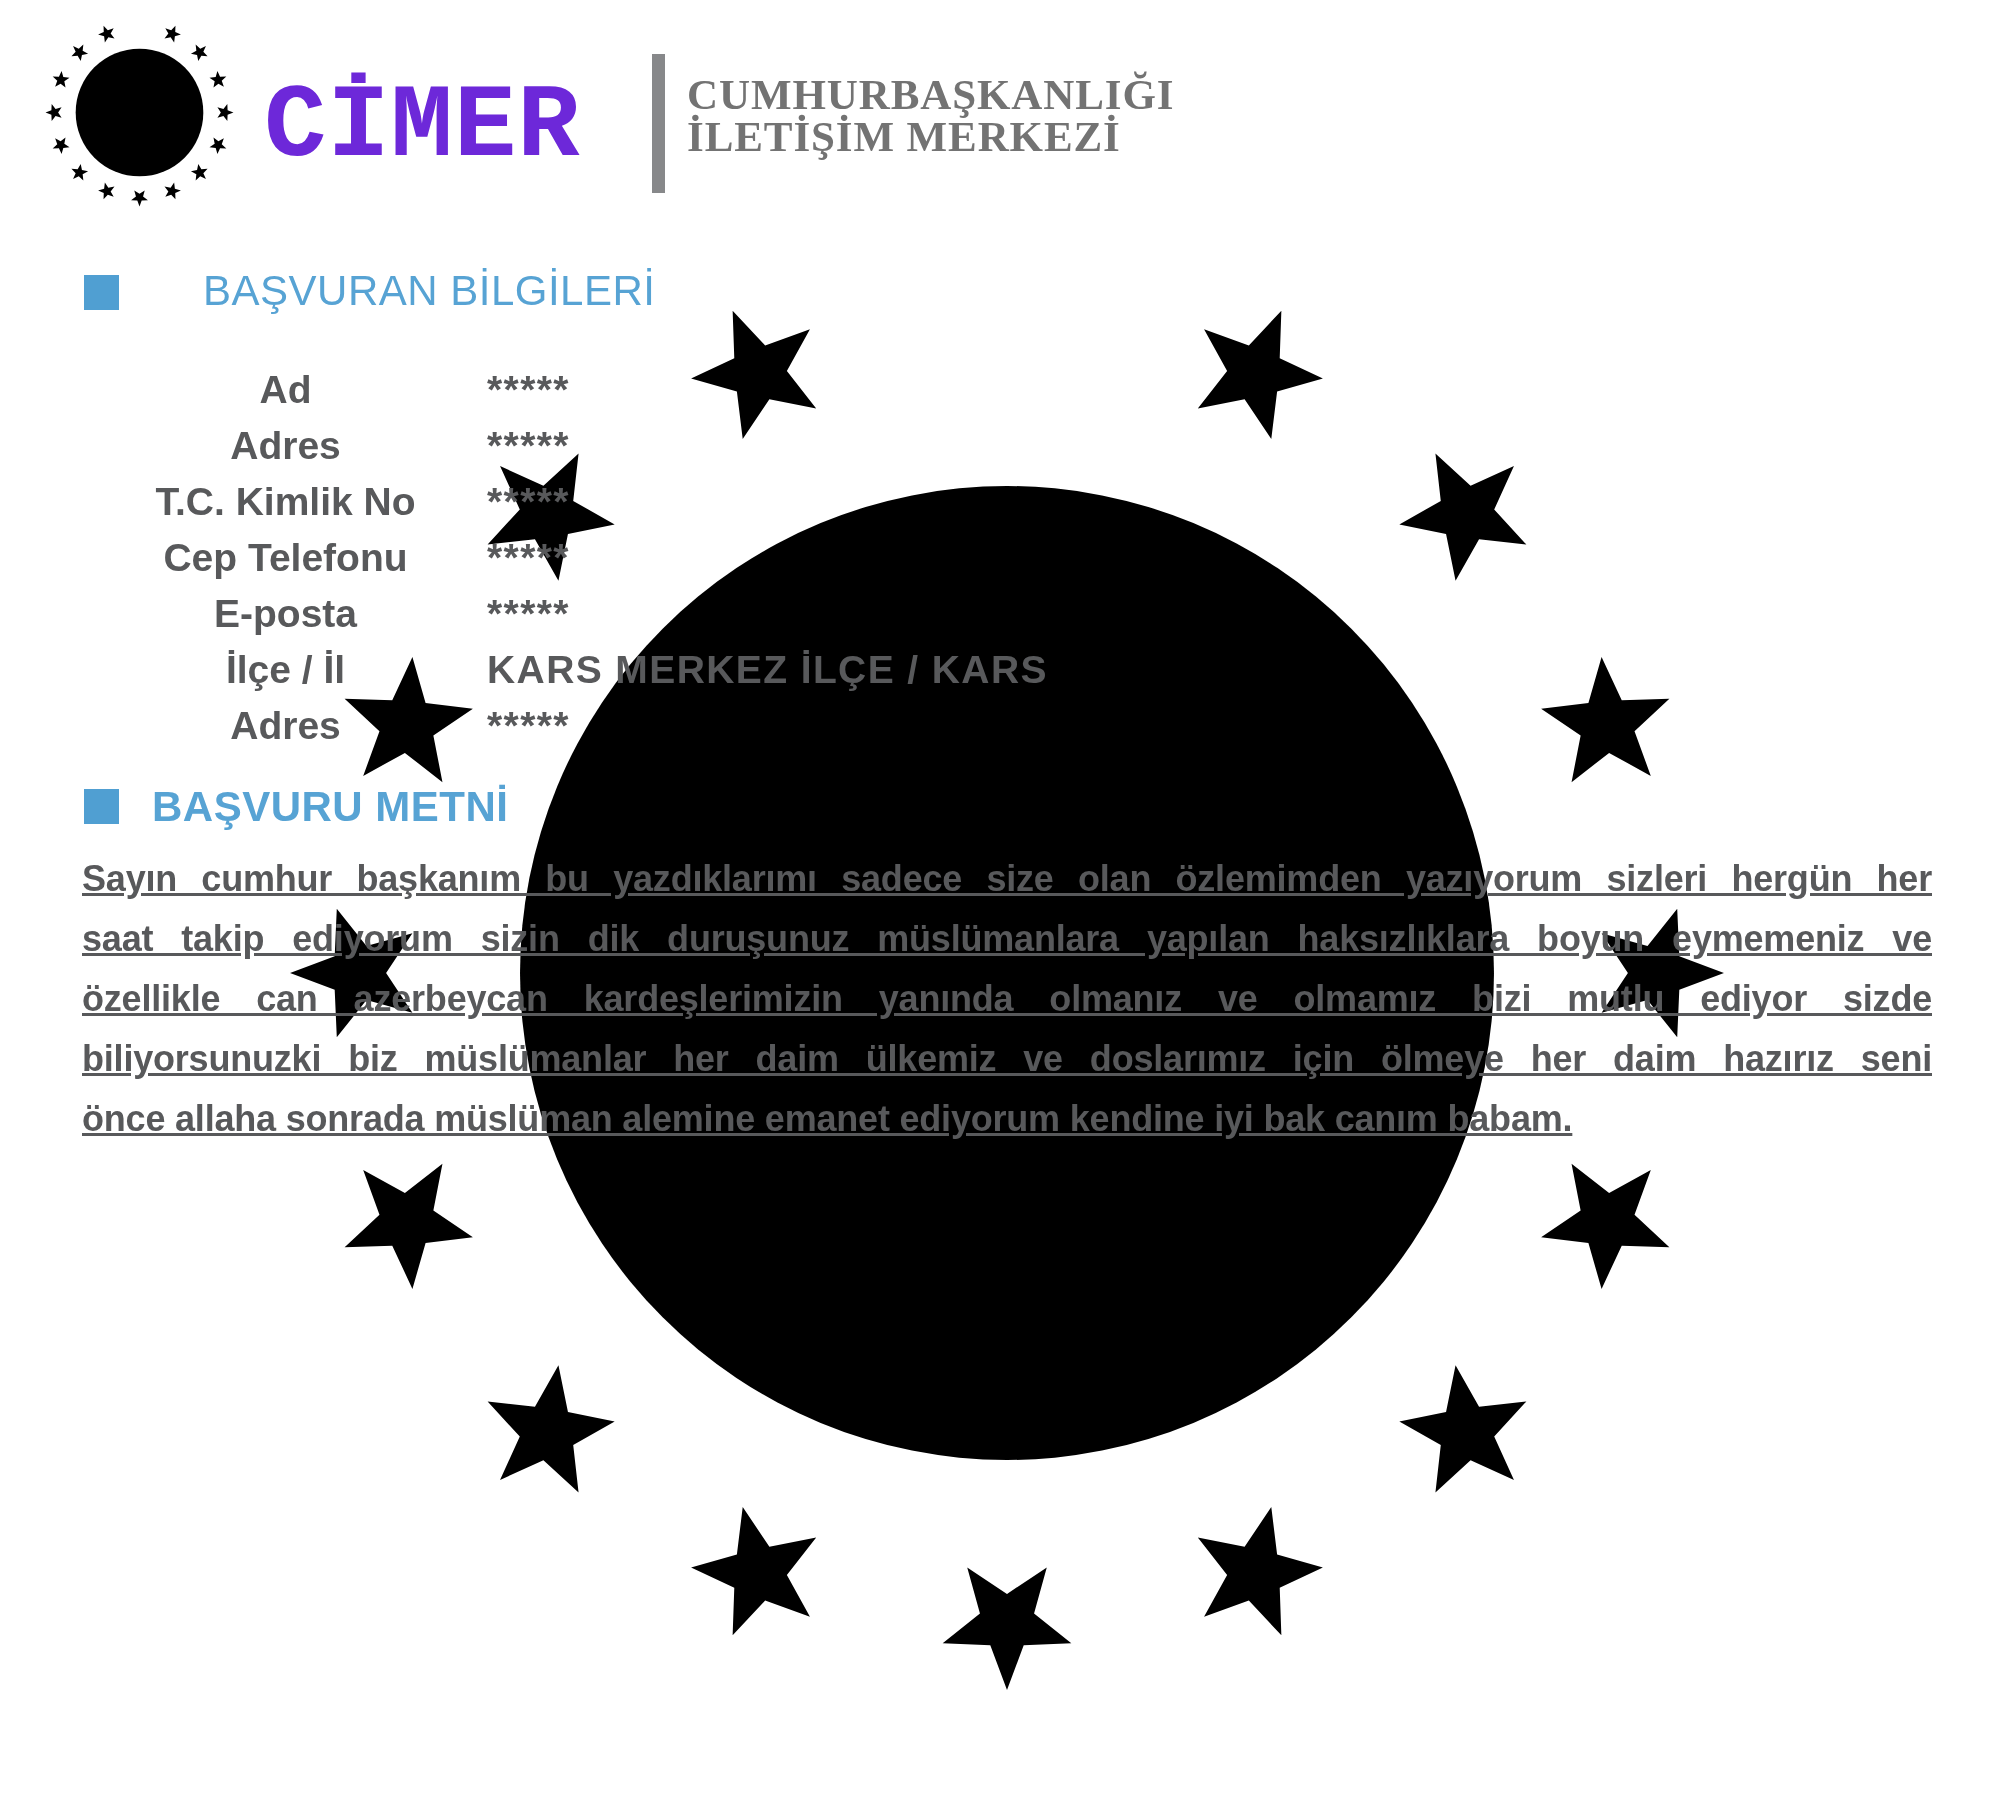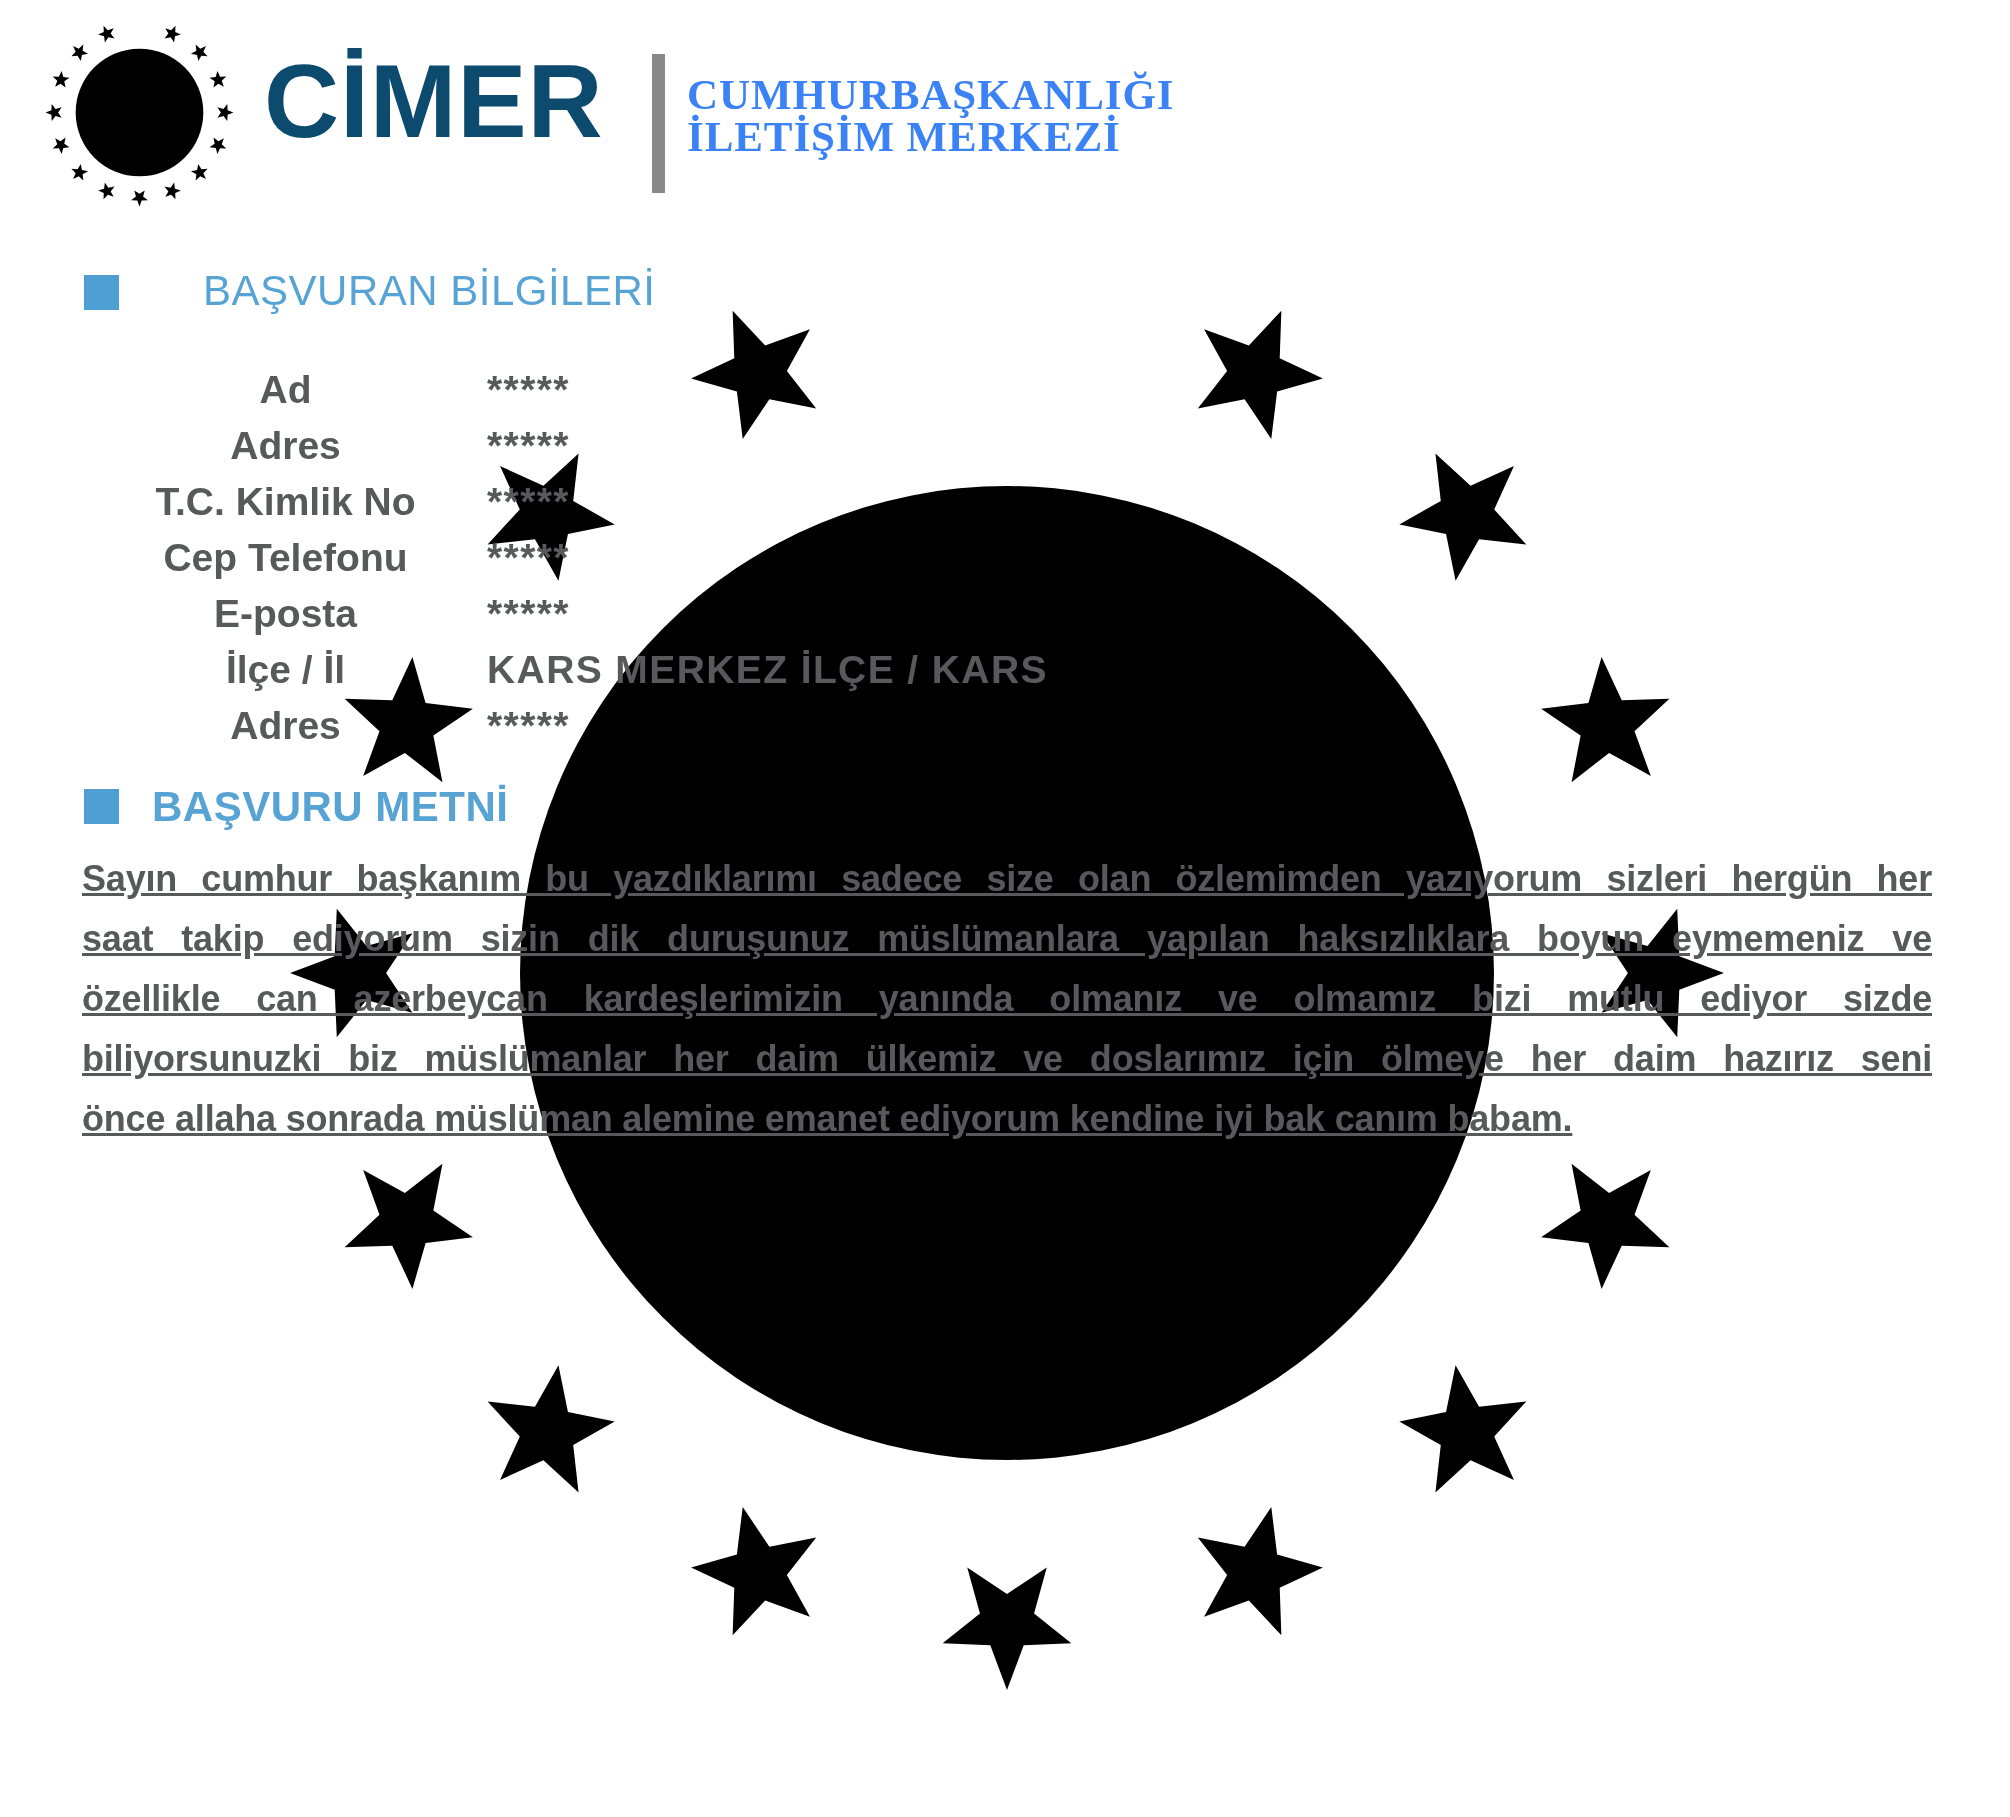--- a/index.html
+++ b/index.html
@@ -10,29 +10,29 @@
     overflow:hidden;
     font-family:"Liberation Sans",sans-serif;
   }
   .logo-header{position:absolute;left:42px;top:15px;width:195px;height:195px;
                --star-c:#909295;--main-c:#EA1B2D;--cut-c:#ffffff;}
   .watermark{position:absolute;left:263px;top:229px;width:1488px;height:1488px;
              --star-c:#F0F0F2;--main-c:#F0F0F2;--cut-c:#ffffff;z-index:0;}
   .content{position:absolute;inset:0;z-index:1;}
   
   .brand-title{
-    position:absolute;left:264px;top:44px;
-    font-family:Liberation Sans, sans-serif;font-weight:bold;
-    font-size:104px;line-height:1.1;color:#0c4a6e;letter-spacing:0.9px;
+    position:absolute;left:264px;top:70px;
+    font-family:Liberation Mono, monospace;font-weight:bold;
+    font-size:104px;line-height:1.1;color:#6d28d9;letter-spacing:0.9px;
   }
   .header-divider{position:absolute;left:652px;top:54px;width:13px;height:139px;background:#87888A;}
   .org-name{
     position:absolute;left:687px;top:74px;
     font-family:"Liberation Serif",serif;font-weight:bold;
-    font-size:43px;line-height:42px;color:#3b82f6;letter-spacing:0.9px;
+    font-size:43px;line-height:42px;color:#737373;letter-spacing:0.9px;
   }
   
   .section-bullet{position:absolute;width:35px;height:35px;background:#509FD2;}
   .bullet-1{left:84px;top:275px;}
   .bullet-2{left:84px;top:789px;}
   .section-title{
     position:absolute;
     font-size:42px;font-weight:normal;color:#57A3D4;letter-spacing:0.5px;
     white-space:nowrap;
   }

